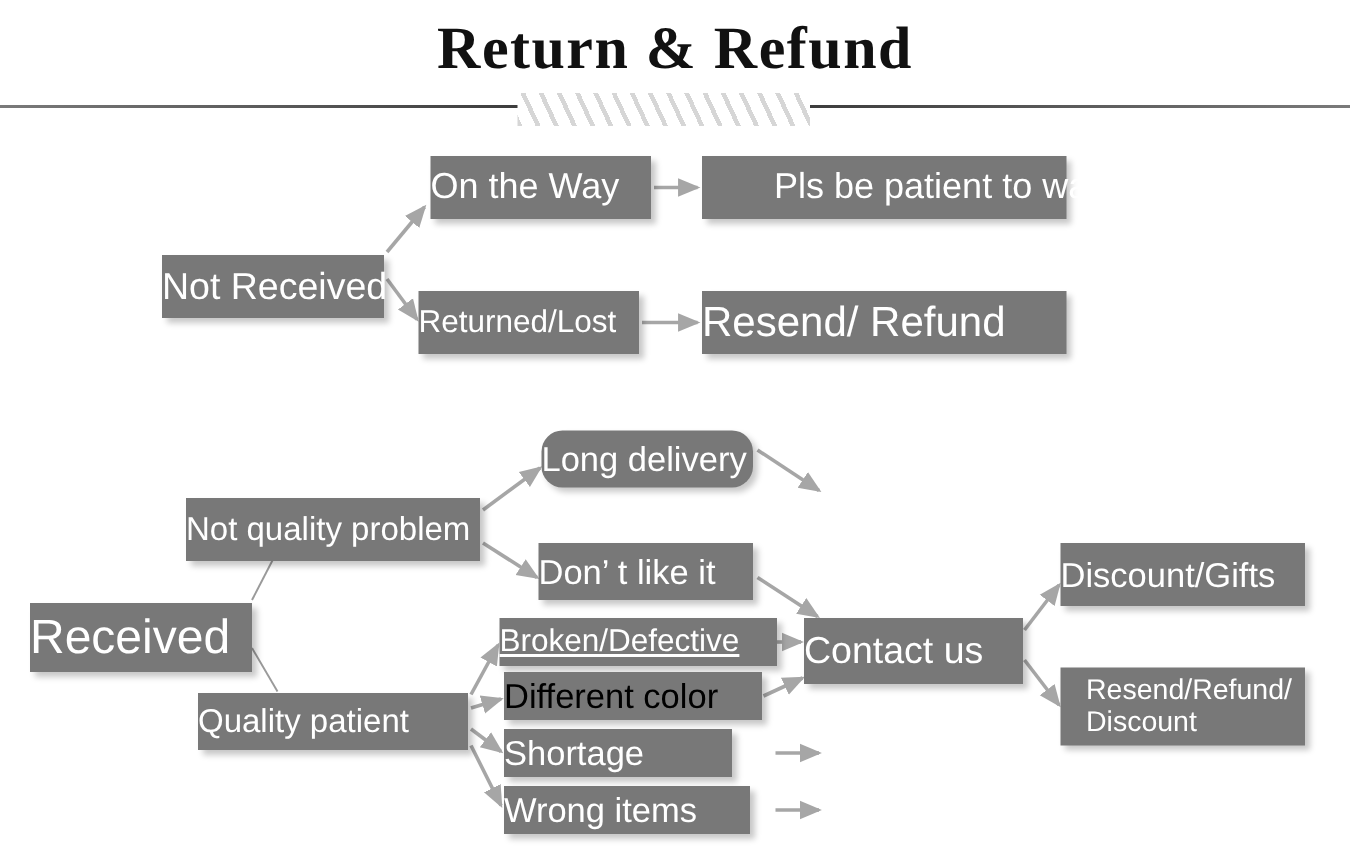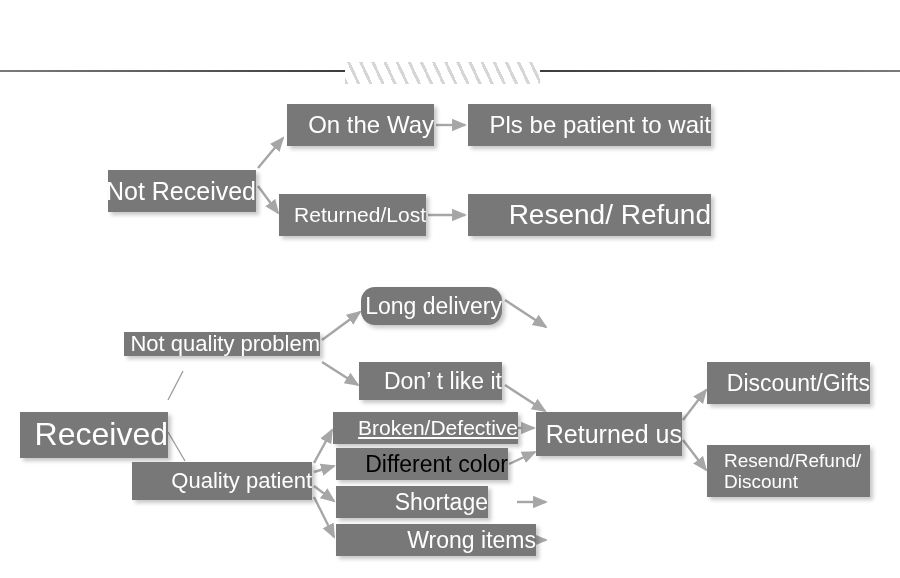--- a/index.html
+++ b/index.html
@@ -62,21 +62,21 @@
   }
 
   
   .node {
     position: absolute;
     box-sizing: border-box;
     background: #787878;
     color: #ffffff;
     display: flex;
     align-items: center;
-    justify-content: flex-end;
+    justify-content: flex-start;
     font-family: "Liberation Sans", sans-serif;
     font-weight: 400;
     line-height: 1.05;
     white-space: nowrap;
     box-shadow: 3px 3px 4px rgba(0,0,0,0.22);
     z-index: 3;
   }
   .node.left-align {
     justify-content: flex-start;
     padding-left: 17px;
@@ -94,20 +94,21 @@
     height: 578px;
     z-index: 1;
     overflow: visible;
   }
 </style>
 </head>
 <body>
 
 <div id="canvas">
 
+  <div class="page-title">Return &amp; Refund</div>
 
   <div class="divider">
     <div class="rule left"></div>
     <div class="hatch"></div>
     <div class="rule right"></div>
   </div>
 
   <svg id="edges" viewBox="0 0 900 578" xmlns="http://www.w3.org/2000/svg">
     <defs>
       <marker id="ah" markerWidth="7" markerHeight="7" refX="5.4" refY="3" orient="auto" markerUnits="strokeWidth">
@@ -138,58 +139,58 @@
       </g>
   </svg>
 
   <div id="node-layer">
       <div class="node" style="left: 108px; top: 155px; width: 148px; height: 42px; font-size: 25px; background: rgb(120, 120, 120); color: rgb(255, 255, 255); margin-top: 15px;">
         <span>Not Received</span>
       </div>
       <div class="node" style="left: 287px; top: 104px; width: 147px; height: 42px; font-size: 24px; background: rgb(120, 120, 120); color: rgb(255, 255, 255);">
         <span>On the Way</span>
       </div>
-      <div class="node" style="left: 468px; top: 104px; width: 243px; height: 42px; font-size: 24px; background: rgb(120, 120, 120); color: rgb(255, 255, 255);">
+      <div class="node" style="left: 468px; top: 104px; width: 243px; height: 42px; font-size: 24px; background: rgb(120, 120, 120); color: rgb(255, 255, 255); padding-left: 48px;">
         <span>Pls be patient to wait</span>
       </div>
       <div class="node" style="left: 279px; top: 194px; width: 147px; height: 42px; font-size: 21px; background: rgb(120, 120, 120); color: rgb(255, 255, 255);">
         <span>Returned/Lost</span>
       </div>
       <div class="node" style="left: 468px; top: 194px; width: 243px; height: 42px; font-size: 28px; background: rgb(120, 120, 120); color: rgb(255, 255, 255);">
         <span>Resend/ Refund</span>
       </div>
-      <div class="node" style="left: 20px; top: 412px; width: 148px; height: 46px; font-size: 32px; background: rgb(120, 120, 120); color: rgb(255, 255, 255);">
+      <div class="node" style="left: 20px; top: 402px; width: 148px; height: 46px; font-size: 32px; background: rgb(120, 120, 120); color: rgb(255, 255, 255);">
         <span>Received</span>
       </div>
-      <div class="node" style="left: 124px; top: 332px; width: 196px; height: 24px; font-size: 22px; background: rgb(120, 120, 120); color: rgb(255, 255, 255);">
+      <div class="node" style="left: 124px; top: 332px; width: 196px; height: 42px; font-size: 22px; background: rgb(120, 120, 120); color: rgb(255, 255, 255);">
         <span>Not quality problem</span>
       </div>
       <div class="node" style="left: 132px; top: 462px; width: 180px; height: 38px; font-size: 22px; background: rgb(120, 120, 120); color: rgb(255, 255, 255);">
         <span>Quality patient</span>
       </div>
       <div class="node" style="left: 361px; top: 287px; width: 141px; height: 38px; font-size: 23px; background: rgb(120, 120, 120); color: rgb(255, 255, 255); border-radius: 14px;">
         <span>Long delivery</span>
       </div>
       <div class="node" style="left: 359px; top: 362px; width: 143px; height: 38px; font-size: 23px; background: rgb(120, 120, 120); color: rgb(255, 255, 255);">
         <span>Don’ t like it</span>
       </div>
       <div class="node" style="left: 333px; top: 412px; width: 185px; height: 32px; font-size: 21px; background: rgb(120, 120, 120); color: rgb(255, 255, 255); text-decoration: underline;">
         <span>Broken/Defective</span>
       </div>
       <div class="node" style="left: 336px; top: 448px; width: 172px; height: 32px; font-size: 23px; background: rgb(120, 120, 120); color: #000000;">
         <span>Different color</span>
       </div>
       <div class="node" style="left: 336px; top: 486px; width: 152px; height: 32px; font-size: 23px; background: rgb(120, 120, 120); color: rgb(255, 255, 255);">
         <span>Shortage</span>
       </div>
-      <div class="node" style="left: 336px; top: 524px; width: 200px; height: 32px; font-size: 23px; background: rgb(120, 120, 120); color: rgb(255, 255, 255);">
+      <div class="node" style="left: 336px; top: 524px; width: 164px; height: 32px; font-size: 23px; background: rgb(120, 120, 120); color: rgb(255, 255, 255);">
         <span>Wrong items</span>
       </div>
       <div class="node" style="left: 536px; top: 412px; width: 146px; height: 44px; font-size: 25px; background: rgb(120, 120, 120); color: rgb(255, 255, 255);">
-        <span>Returned us</span>
+        <span>Contact us</span>
       </div>
       <div class="node" style="left: 707px; top: 362px; width: 163px; height: 42px; font-size: 23px; background: rgb(120, 120, 120); color: rgb(255, 255, 255);">
         <span>Discount/Gifts</span>
       </div>
       <div class="node left-align" style="left: 707px; top: 445px; width: 163px; height: 52px; font-size: 19px; background: rgb(120, 120, 120); color: rgb(255, 255, 255);">
         <span>Resend/Refund/<br>Discount</span>
       </div>
     </div>
 
 </div>

